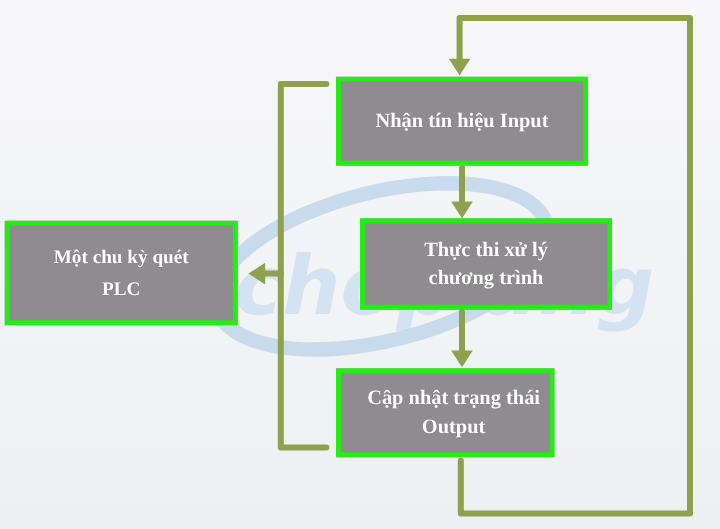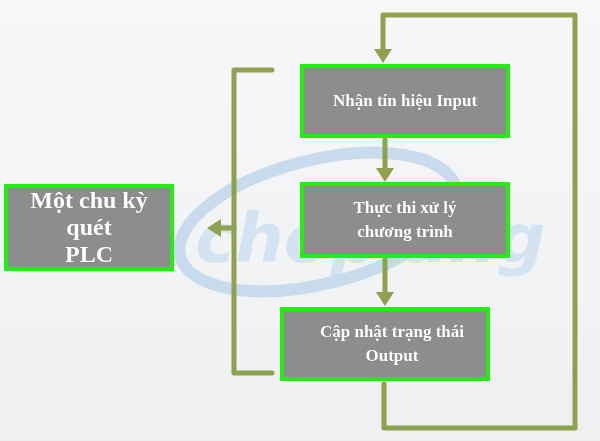--- a/index.html
+++ b/index.html
@@ -17,24 +17,24 @@
       box-sizing: border-box;
       display: flex; align-items: center; justify-content: center;
       text-align: center;
       color: #ffffff;
       font-weight: bold;
       font-size: 17px;
       line-height: 24px;
       text-shadow: 0 0 1px rgba(0,0,0,0.15);
     }
     .box span { display: block; white-space: pre-line; }
-    #box-input   { left: 280px; top: 64px;  width: 210px; height: 74px; margin-left: 20px; }
+    #box-input   { left: 280px; top: 64px;  width: 210px; height: 74px; }
     #box-exec    { left: 280px; top: 182px; width: 210px; height: 76px; margin-left: 20px; }
-    #box-output  { left: 280px; top: 307px; width: 210px; height: 74px; }
-    #box-cycle   { left: 4px;   top: 184px; width: 170px; height: 87px; font-size: 24px; line-height: 27px; }
+    #box-output  { left: 280px; top: 307px; width: 182px; height: 74px; }
+    #box-cycle   { left: 4px;   top: 184px; width: 194px; height: 87px; font-size: 16px; line-height: 27px; }
     #box-output span { padding-left: 14px; }
   </style>
 </head>
 <body>
 
 <div class="canvas">
 
   <svg class="layer" width="600" height="441">
     <ellipse cx="318" cy="222" rx="142" ry="62" fill="none" stroke="#b9d3ea" stroke-width="12" opacity="0.75" transform="rotate(-14 318 222)"></ellipse>
     <text x="195" y="262" font-family="DejaVu Sans, sans-serif" font-style="italic" font-weight="bold" font-size="68" fill="#bcd6ee" opacity="0.55">choplang</text>

